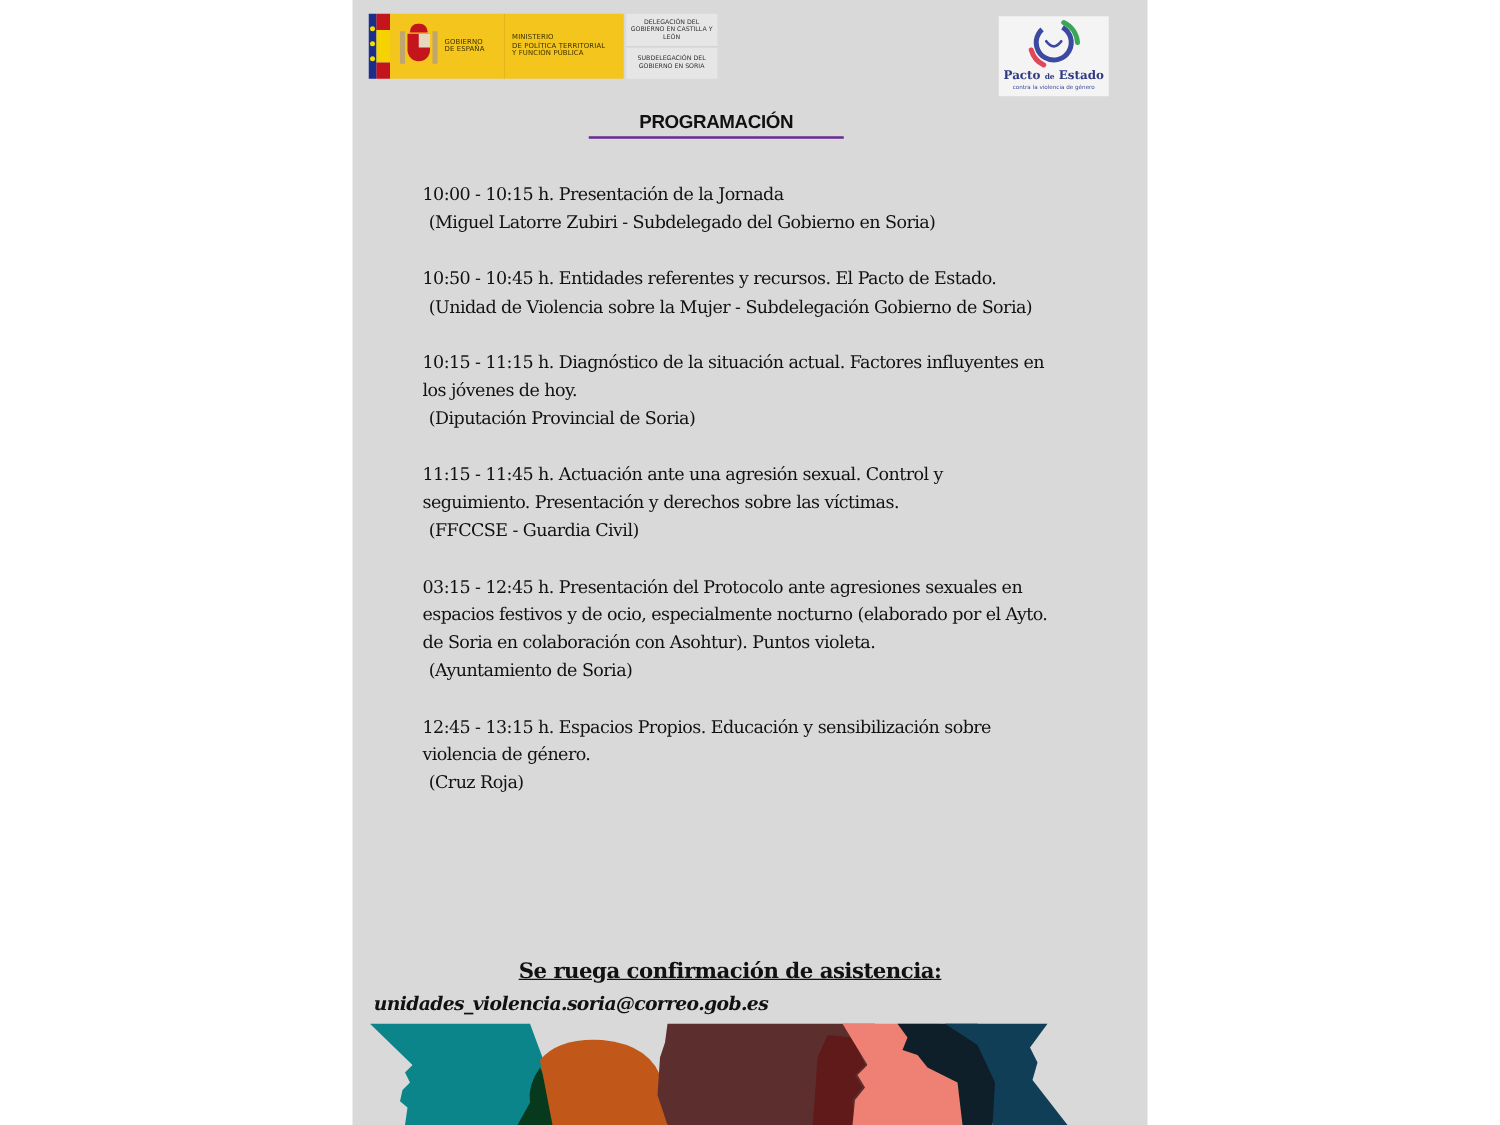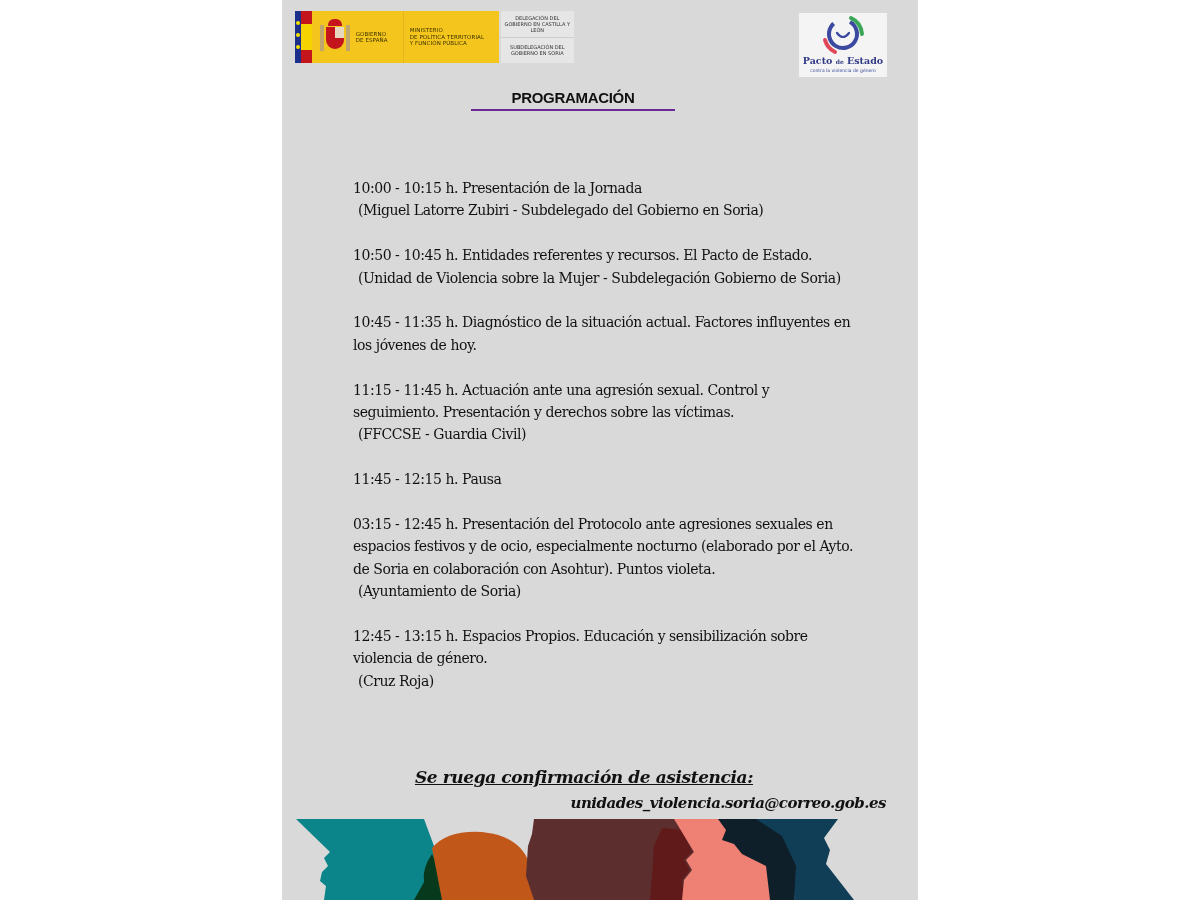--- a/index.html
+++ b/index.html
@@ -61,34 +61,34 @@
   
   .heading {
     position: absolute; left: 189px; top: 89px; width: 204px; text-align: center;
     font-family: Liberation Sans, sans-serif; font-weight: bold; font-size: 15px; color: #111;
     letter-spacing: -0.3px;
   }
   .heading-rule {
     position: absolute; left: 189px; top: 109px; width: 204px; height: 2px; background: #6a2a95;
   }
   
-  .agenda { position: absolute; left: 71px; top: 145px; width: 500px; margin-top: 32px; }
+  .agenda { position: absolute; left: 56px; top: 145px; width: 500px; }
   .agenda-item {
     font-family: "DejaVu Serif", serif; font-size: 14px; line-height: 22.4px; color: #111;
     letter-spacing: -0.45px; margin-bottom: 22.4px;
   }
   .agenda-item .speaker { padding-left: 5px; display: block; }
   
   .confirm {
     position: absolute; left: 0; width: 604px; top: 767px; text-align: center;
-    font-family: "DejaVu Serif", serif; font-weight: bold; font-style: italic; font-size: 17px;
+    font-family: "DejaVu Serif", serif; font-weight: bold; font-size: 17px;
     text-decoration: underline; color: #111; letter-spacing: -0.4px;
   }
   .email {
-    position: absolute; left: 0; width: 604px; top: 794px; text-align: right;
+    position: absolute; left: 17px; width: 604px; top: 794px; text-align: left;
     font-family: "DejaVu Serif", serif; font-weight: bold; font-style: italic; font-size: 15px;
     color: #111; letter-spacing: -0.5px;
   }
   .silhouettes { position: absolute; left: 0; top: 816px; }
 </style>
 </head>
 <body>
 
 <div class="page">
 
@@ -151,33 +151,30 @@
       <span>10:00 - 10:15 h.</span>
       <span>Presentación de la Jornada</span>
       <span class="speaker">(Miguel Latorre Zubiri - Subdelegado del Gobierno en Soria)</span>
     </div>
     <div class="agenda-item">
       <span>10:50 - 10:45 h.</span>
       <span> Entidades referentes y recursos. El Pacto de Estado.</span>
       <span class="speaker">(Unidad de Violencia sobre la Mujer - Subdelegación Gobierno de Soria)</span>
     </div>
     <div class="agenda-item">
-      <span>10:45 - 11:35 h.</span>
+      <span>10:15 - 11:15 h.</span>
       <span>Diagnóstico de  la situación actual. Factores influyentes en los jóvenes de hoy.</span>
+      <span class="speaker">(Diputación Provincial de Soria)</span>
     </div>
     <div class="agenda-item">
       <span>11:15 - 11:45 h.</span>
       <span>Actuación ante una agresión sexual. Control y seguimiento. Presentación y derechos sobre las víctimas.</span>
       <span class="speaker">(FFCCSE - Guardia Civil)</span>
     </div>
     <div class="agenda-item">
-      <span>11:45 - 12:15 h.</span>
-      <span>Pausa</span>
-    </div>
-    <div class="agenda-item">
       <span>03:15 - 12:45 h.</span>
       <span>Presentación del Protocolo ante agresiones sexuales en espacios festivos y de ocio, especialmente nocturno (elaborado por el Ayto. de Soria en colaboración con Asohtur). Puntos violeta.</span>
       <span class="speaker">(Ayuntamiento de Soria)</span>
     </div>
     <div class="agenda-item">
       <span>12:45 - 13:15 h.</span>
       <span>Espacios Propios. Educación y sensibilización sobre violencia de género.</span>
       <span class="speaker">(Cruz Roja)</span>
     </div>
   </div>

